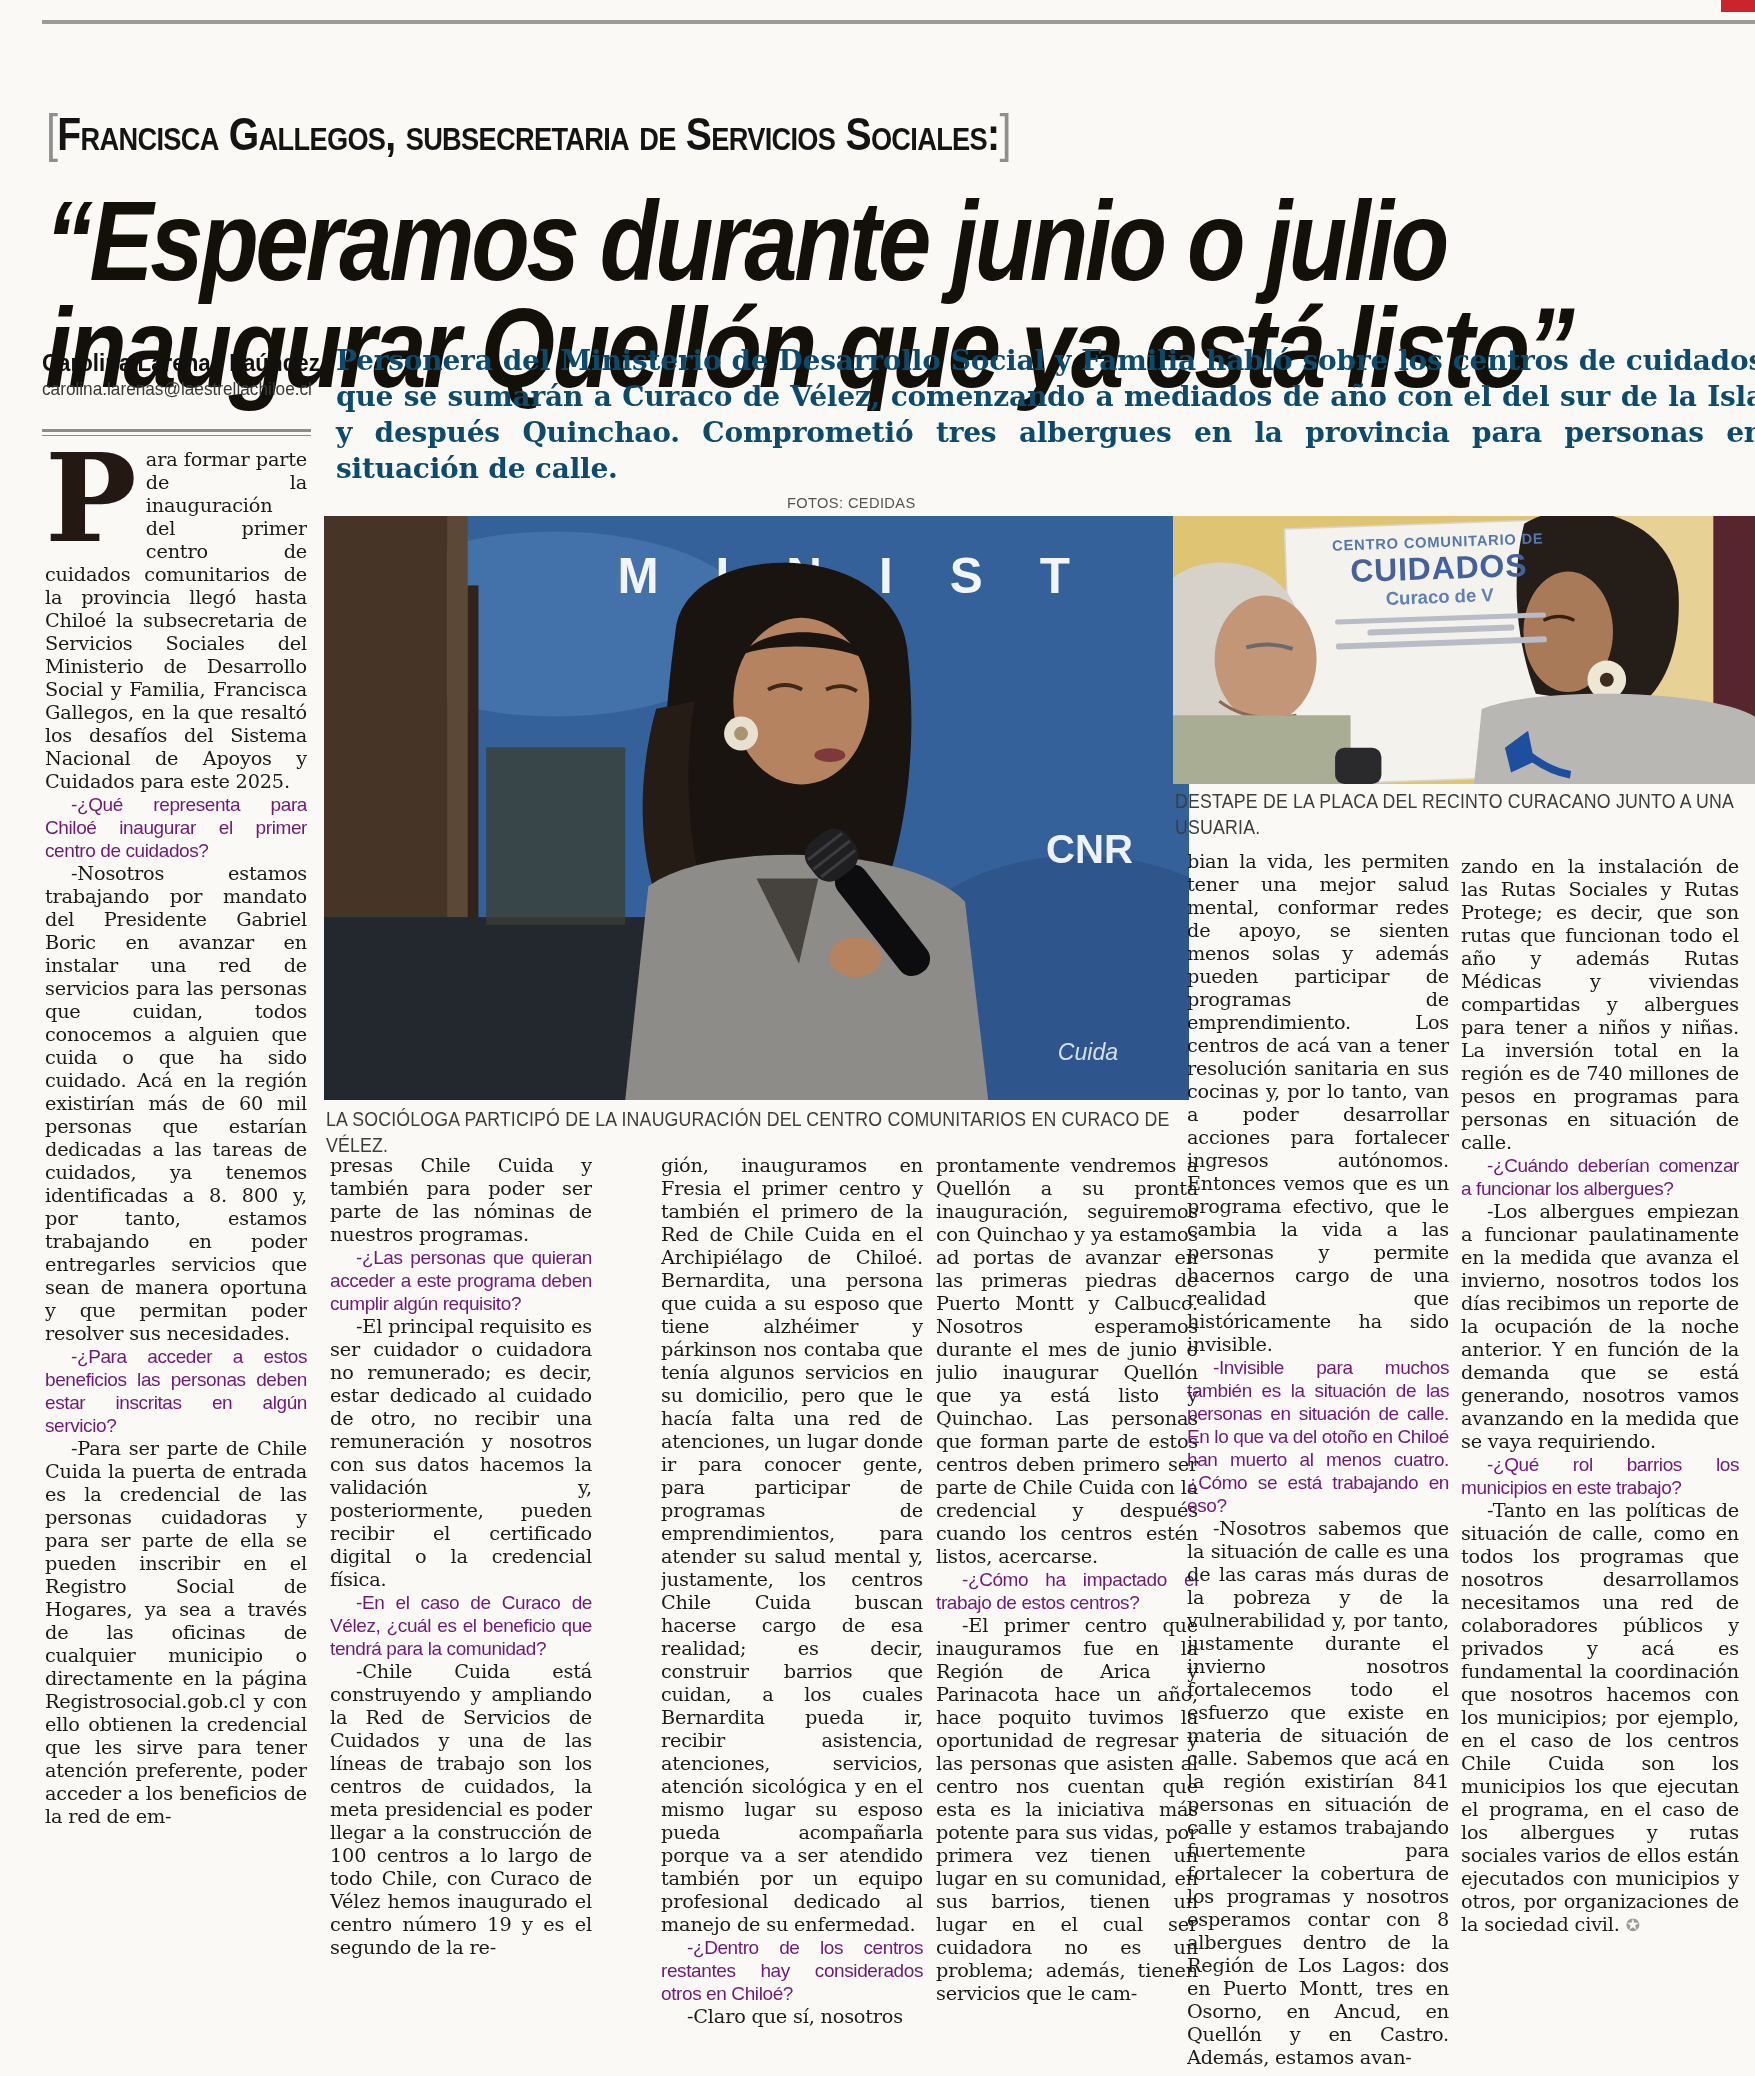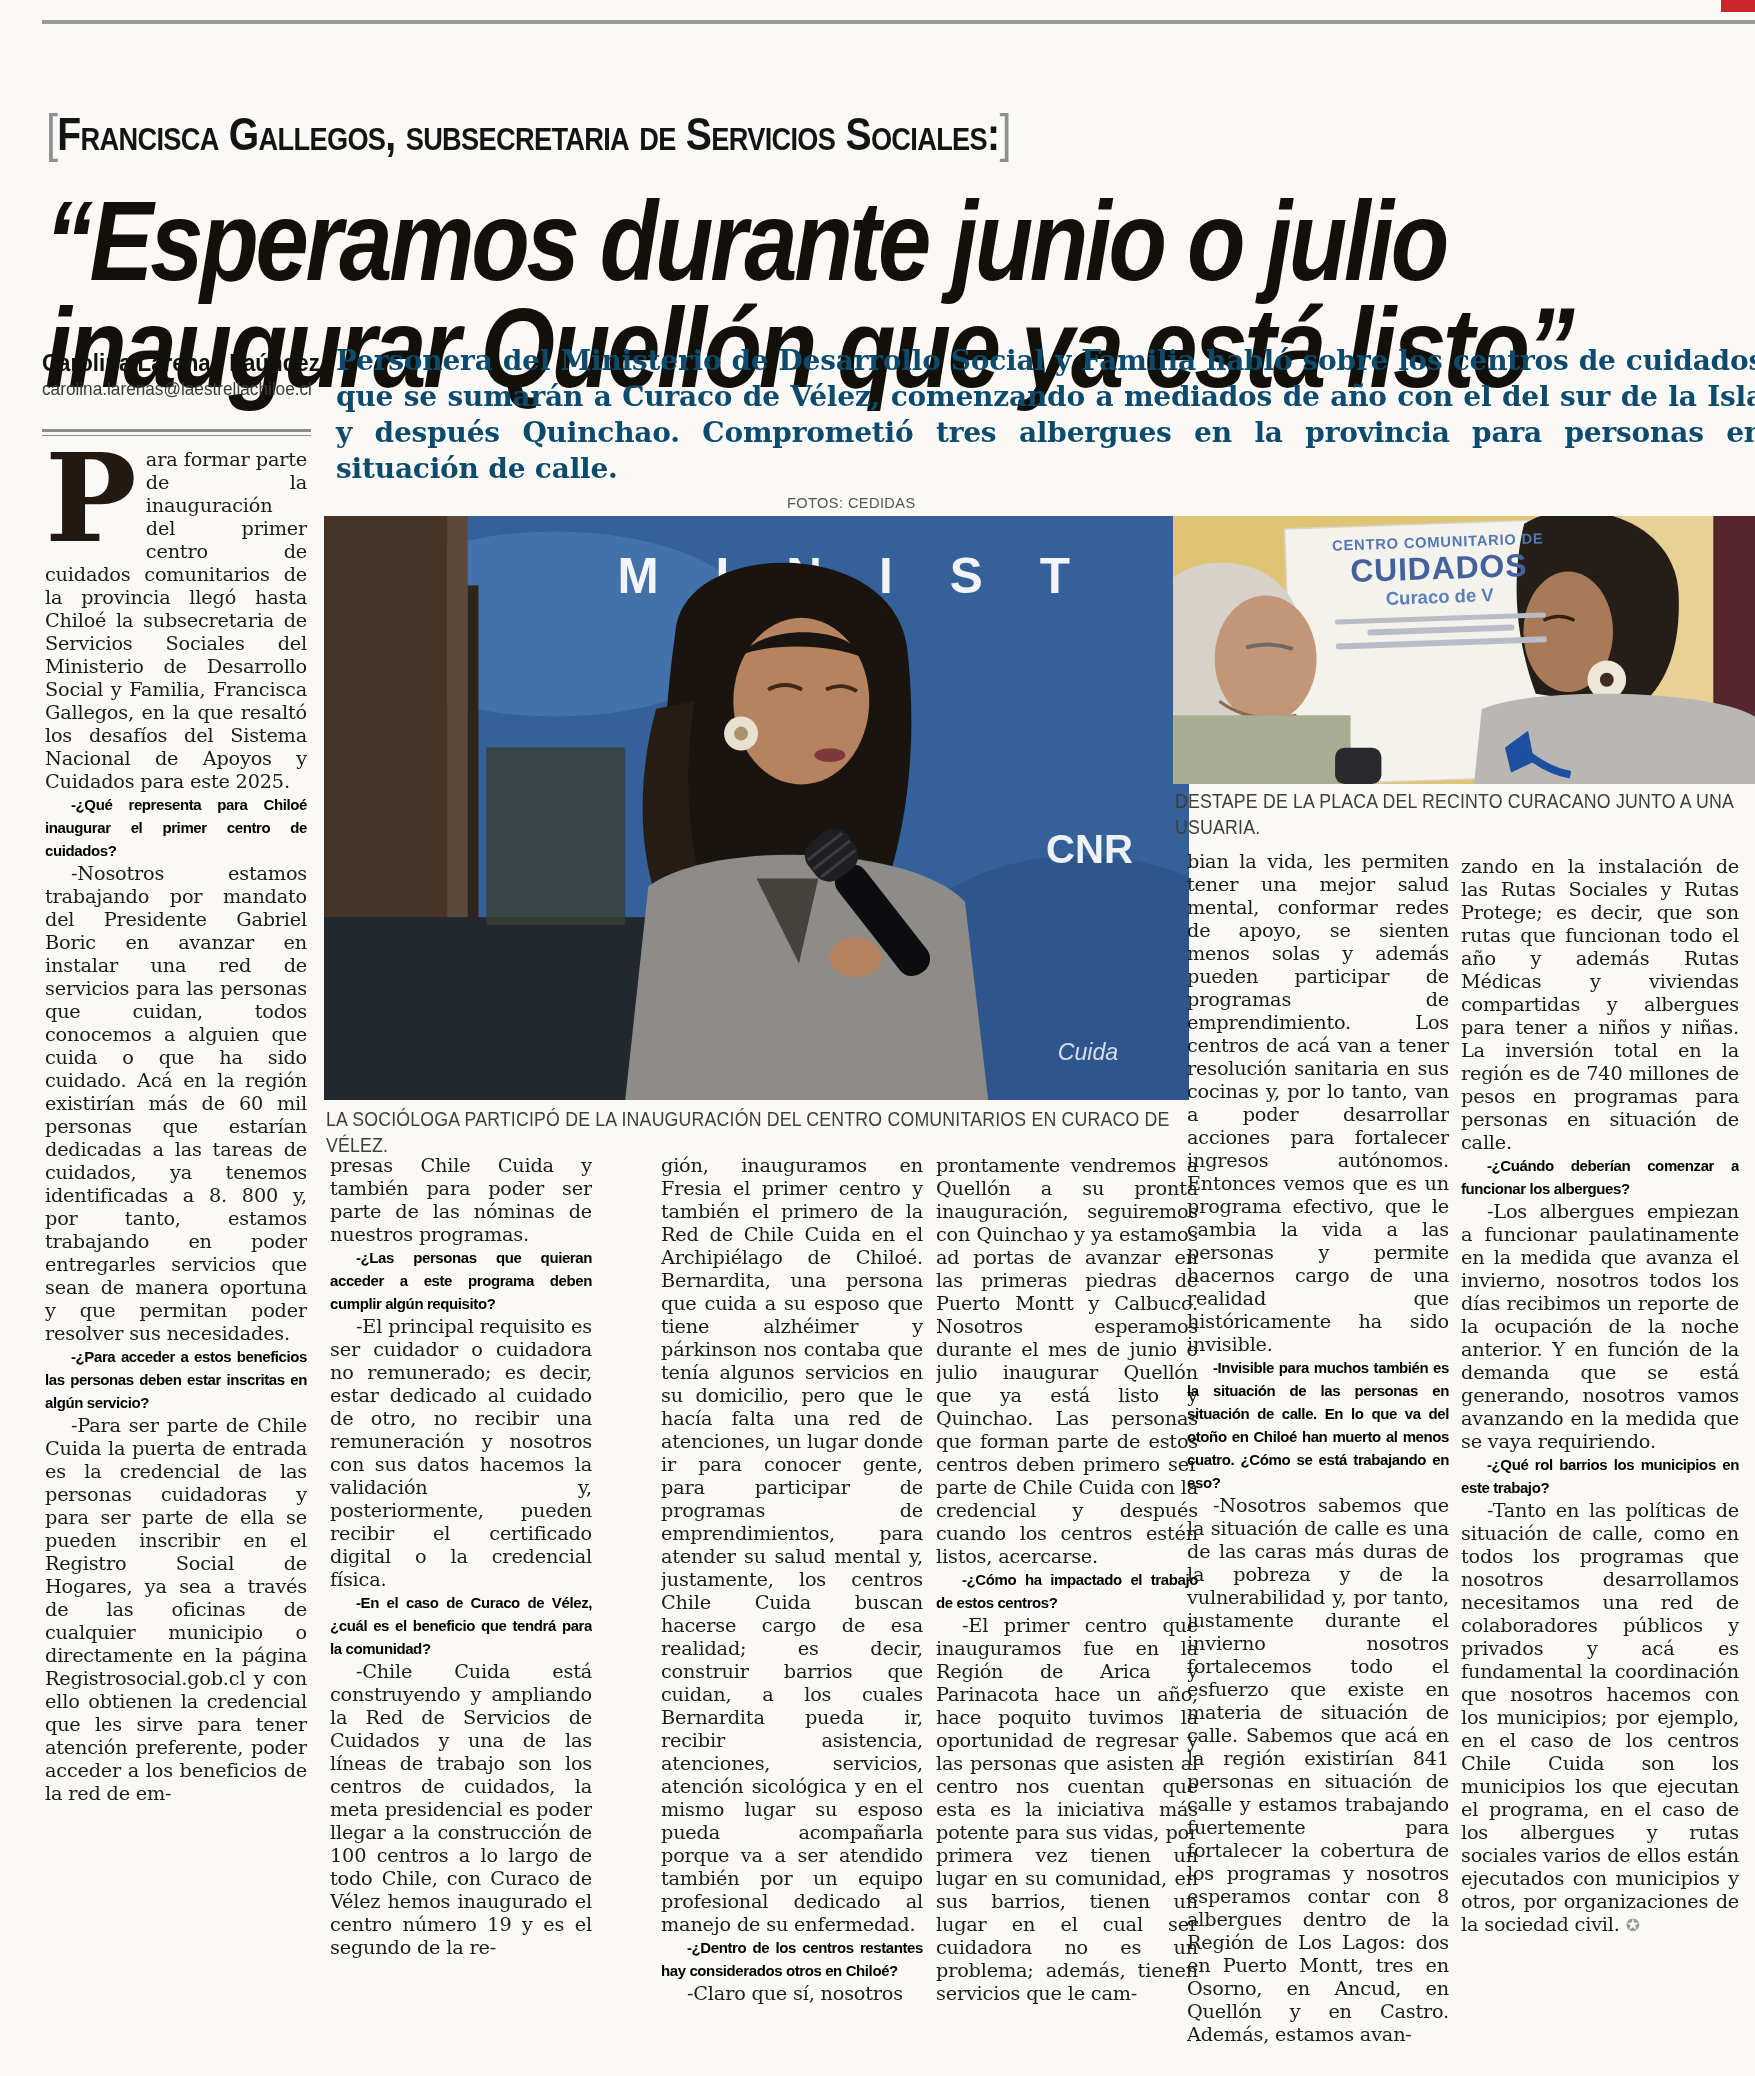--- a/index.html
+++ b/index.html
@@ -79,22 +79,22 @@
   #col1{left:45px;top:448px;width:262px;height:1629px;}
   #col2{left:330px;top:1154px;width:262px;height:922px;}
   #col3{left:616px;top:1154px;width:262px;height:922px;margin-left:45px;}
   #col4{left:936px;top:1154px;width:262px;height:922px;}
   #col5{left:1175px;top:850px;width:262px;height:1221px;margin-left:12px;}
   #col6{left:1461px;top:855px;width:278px;height:1221px;}
   .col p{margin:0;font-size:19.3px;line-height:23px;letter-spacing:-0.2px;}
   .col p.body-p{text-indent:26px;}
   .col p.cont{text-indent:0;}
   .col p.qhead{
-    font-family:"Liberation Sans", sans-serif;font-weight:700;
-    font-size:15px;line-height:23px;letter-spacing:-0.4px;color:#000000;
+    font-family:"Liberation Sans", sans-serif;font-weight:400;
+    font-size:19px;line-height:23px;letter-spacing:-0.4px;color:#701a75;
     text-indent:26px;text-align:justify;
   }
   .dropcap{
     float:left;
     font-family:"DejaVu Serif", serif;font-weight:700;
     font-size:122px;line-height:91px;
     color:#241812;margin:4.6px 9.3px 0 0;
   }
   .endmark{color:#9a9a9a;font-size:17px;}
 </style>

